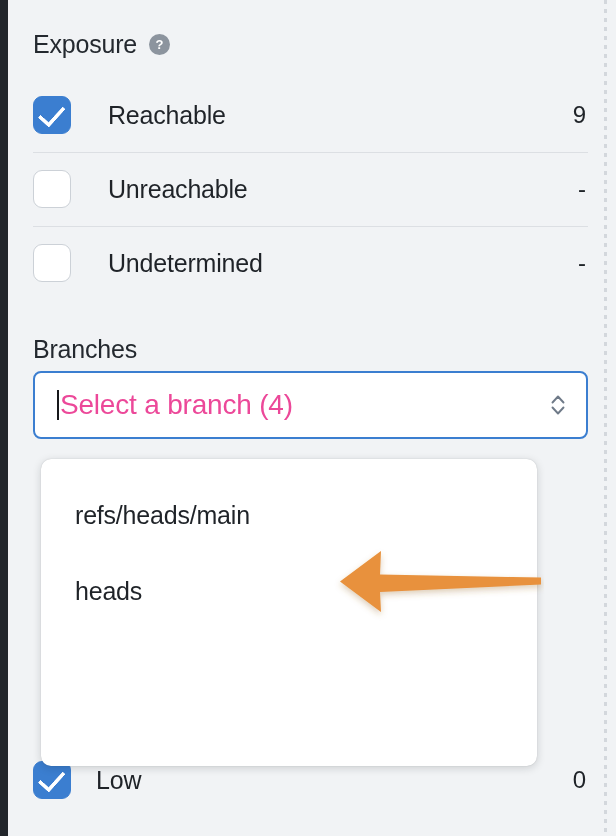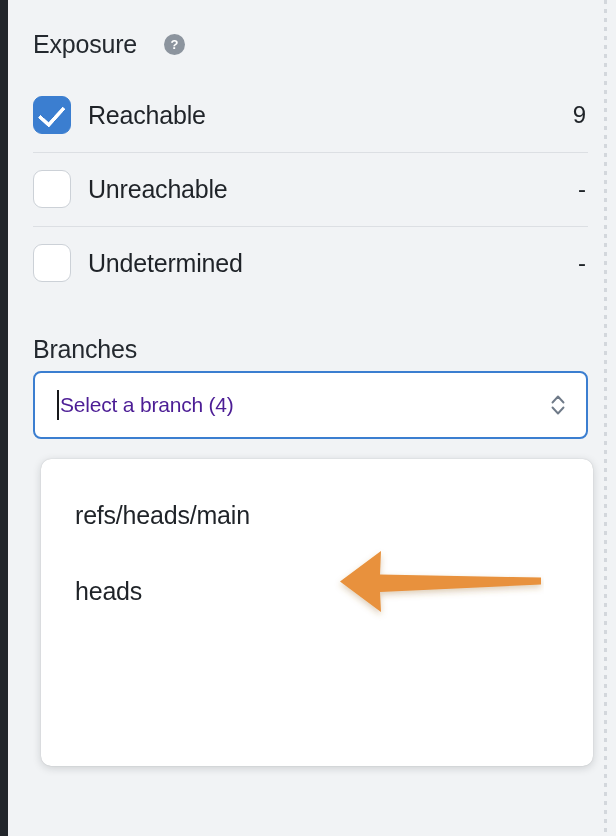--- a/index.html
+++ b/index.html
@@ -47,21 +47,21 @@
     width: 596px;
     height: 836px;
     background: #f1f3f5;
   }
 
   
   .section-head {
     position: absolute;
     display: flex;
     align-items: center;
-    gap: 27px;
+    gap: 12px;
     justify-content: space-between;
   }
   .section-title {
     font-size: 25px;
     color: #24292f;
     letter-spacing: -0.2px;
     line-height: 1;
     white-space: nowrap;
   }
   .help-icon {
@@ -123,21 +123,21 @@
     height: 11px;
     border-left: 4.5px solid #ffffff;
     border-bottom: 4.5px solid #ffffff;
     transform: rotate(-48deg) translate(1px, -2px);
     border-radius: 1px;
   }
 
   .exposure-label {
     font-size: 25px;
     color: #1f2328;
-    margin-left: 17px;
+    margin-left: 37px;
     letter-spacing: -0.2px;
     white-space: nowrap;
   }
   .exposure-count {
     margin-left: auto;
     font-size: 24px;
     color: #1f2328;
     text-align: right;
     padding-right: 2px;
   }
@@ -162,39 +162,39 @@
     padding: 0 18px 0 22px;
   }
   .caret {
     width: 2px;
     height: 30px;
     background: #16181b;
     flex: 0 0 auto;
     margin-right: 1px;
   }
   .branch-placeholder {
-    font-size: 21px;
-    color: #4c1d95;
+    font-size: 28px;
+    color: #ec4899;
     letter-spacing: -0.2px;
     white-space: nowrap;
   }
   .selector-icon {
     margin-left: auto;
     width: 20px;
     height: 30px;
     flex: 0 0 auto;
     display: block;
   }
 
   
   .branch-menu {
     position: absolute;
     left: 33px;
     top: 459px;
-    width: 552px;
+    width: 496px;
     height: 307px;
     box-sizing: border-box;
     background: #ffffff;
     border-radius: 10px;
     box-shadow: 0 2px 9px rgba(16,22,30,0.17), 0 0 1px rgba(16,22,30,0.24);
     z-index: 20;
     overflow: hidden;
     padding-top: 18px;
   }
   .branch-option {
@@ -286,20 +286,27 @@
 
   <div class="branch-select">
     <span class="caret"></span>
     <span class="branch-placeholder">Select a branch (4)</span>
     <svg class="selector-icon" viewBox="0 0 20 30">
       <path d="M4.5 12.5 L10 6.5 L15.5 12.5" fill="none" stroke="#6f7a88" stroke-width="1.9" stroke-linecap="round" stroke-linejoin="round"></path>
       <path d="M4.5 17.5 L10 23.5 L15.5 17.5" fill="none" stroke="#6f7a88" stroke-width="1.9" stroke-linecap="round" stroke-linejoin="round"></path>
     </svg>
   </div>
 
+  <div class="severity-row">
+    <span class="checkbox on">
+        <i class="tick"></i>
+      </span>
+    <span class="severity-label">Low</span>
+    <span class="severity-count">0</span>
+  </div>
 
   <div class="branch-menu">
     <div class="branch-option">refs/heads/main</div>
     <div class="branch-option">heads</div>
   </div>
 
 </div>
 
 <div class="dotted-divider"></div>
 

